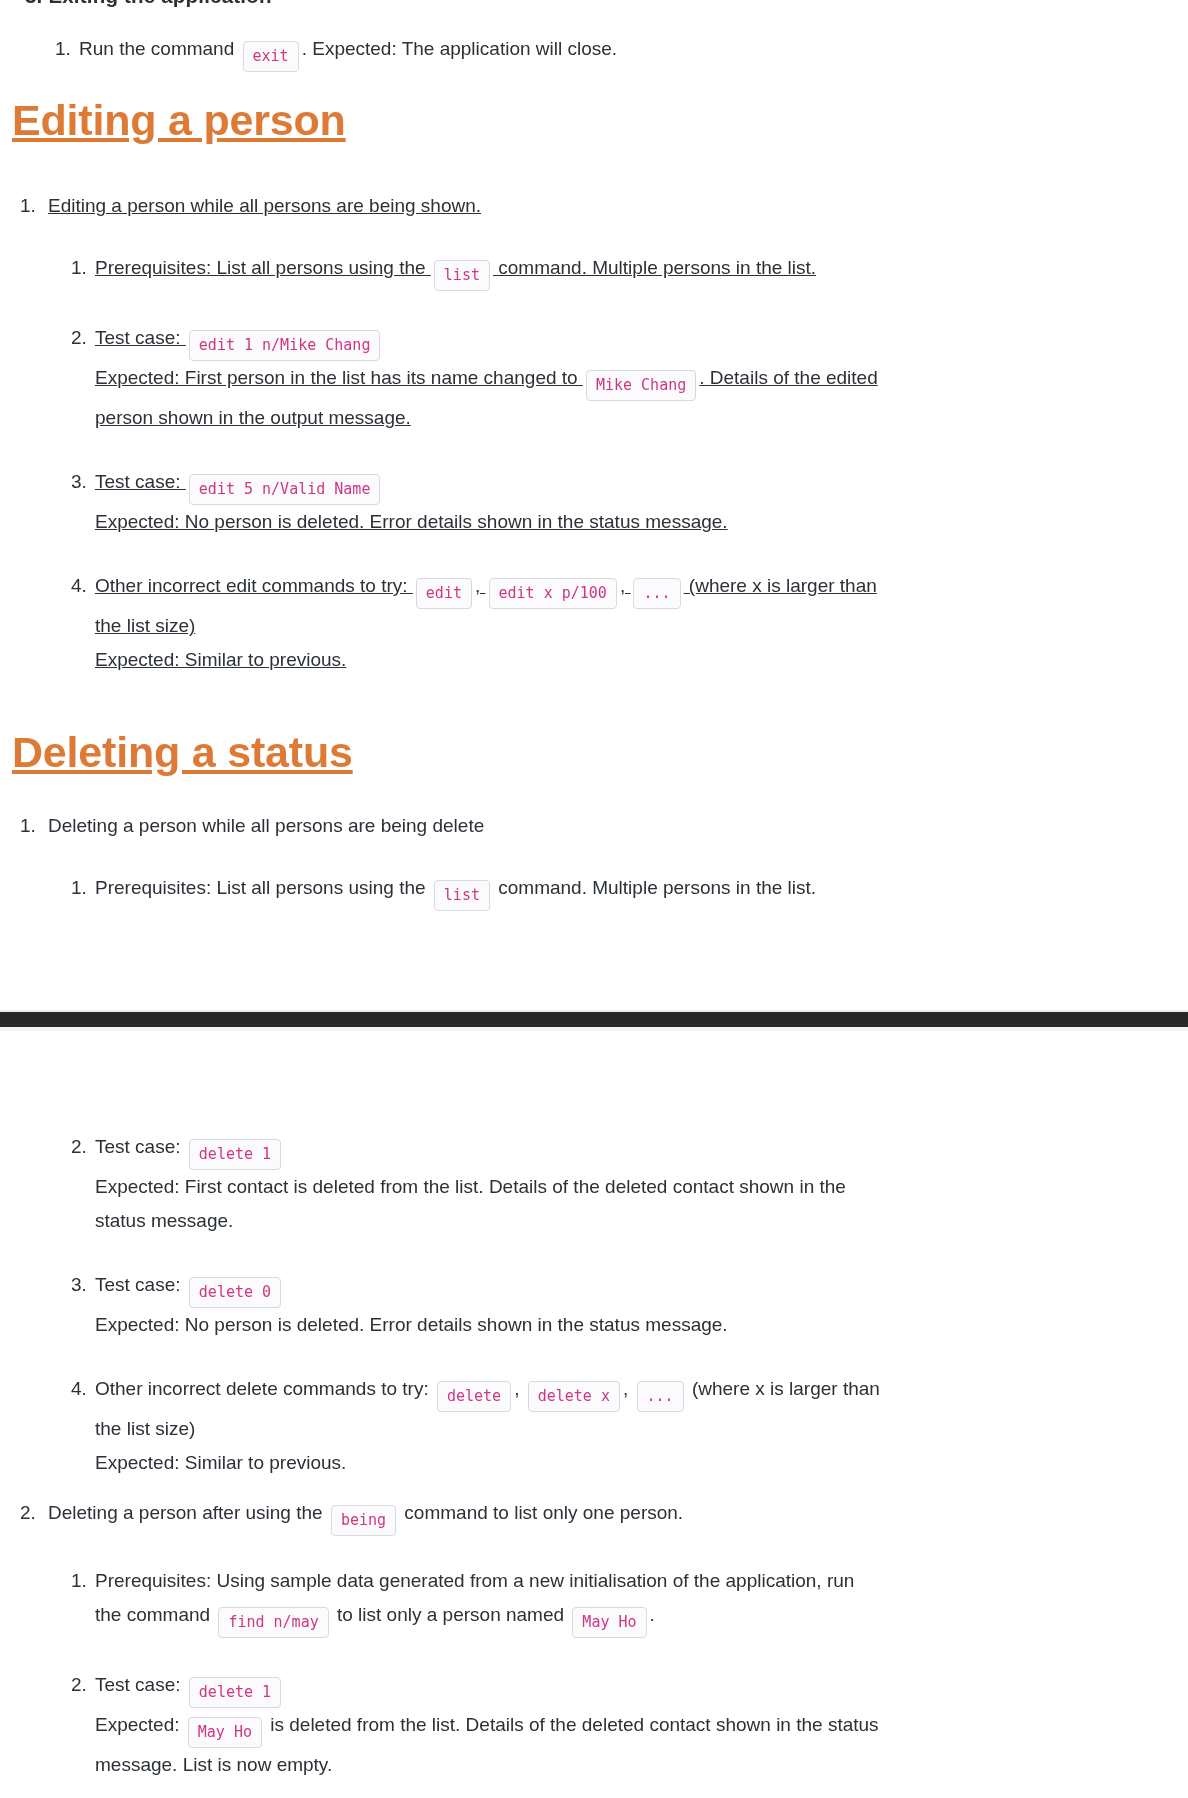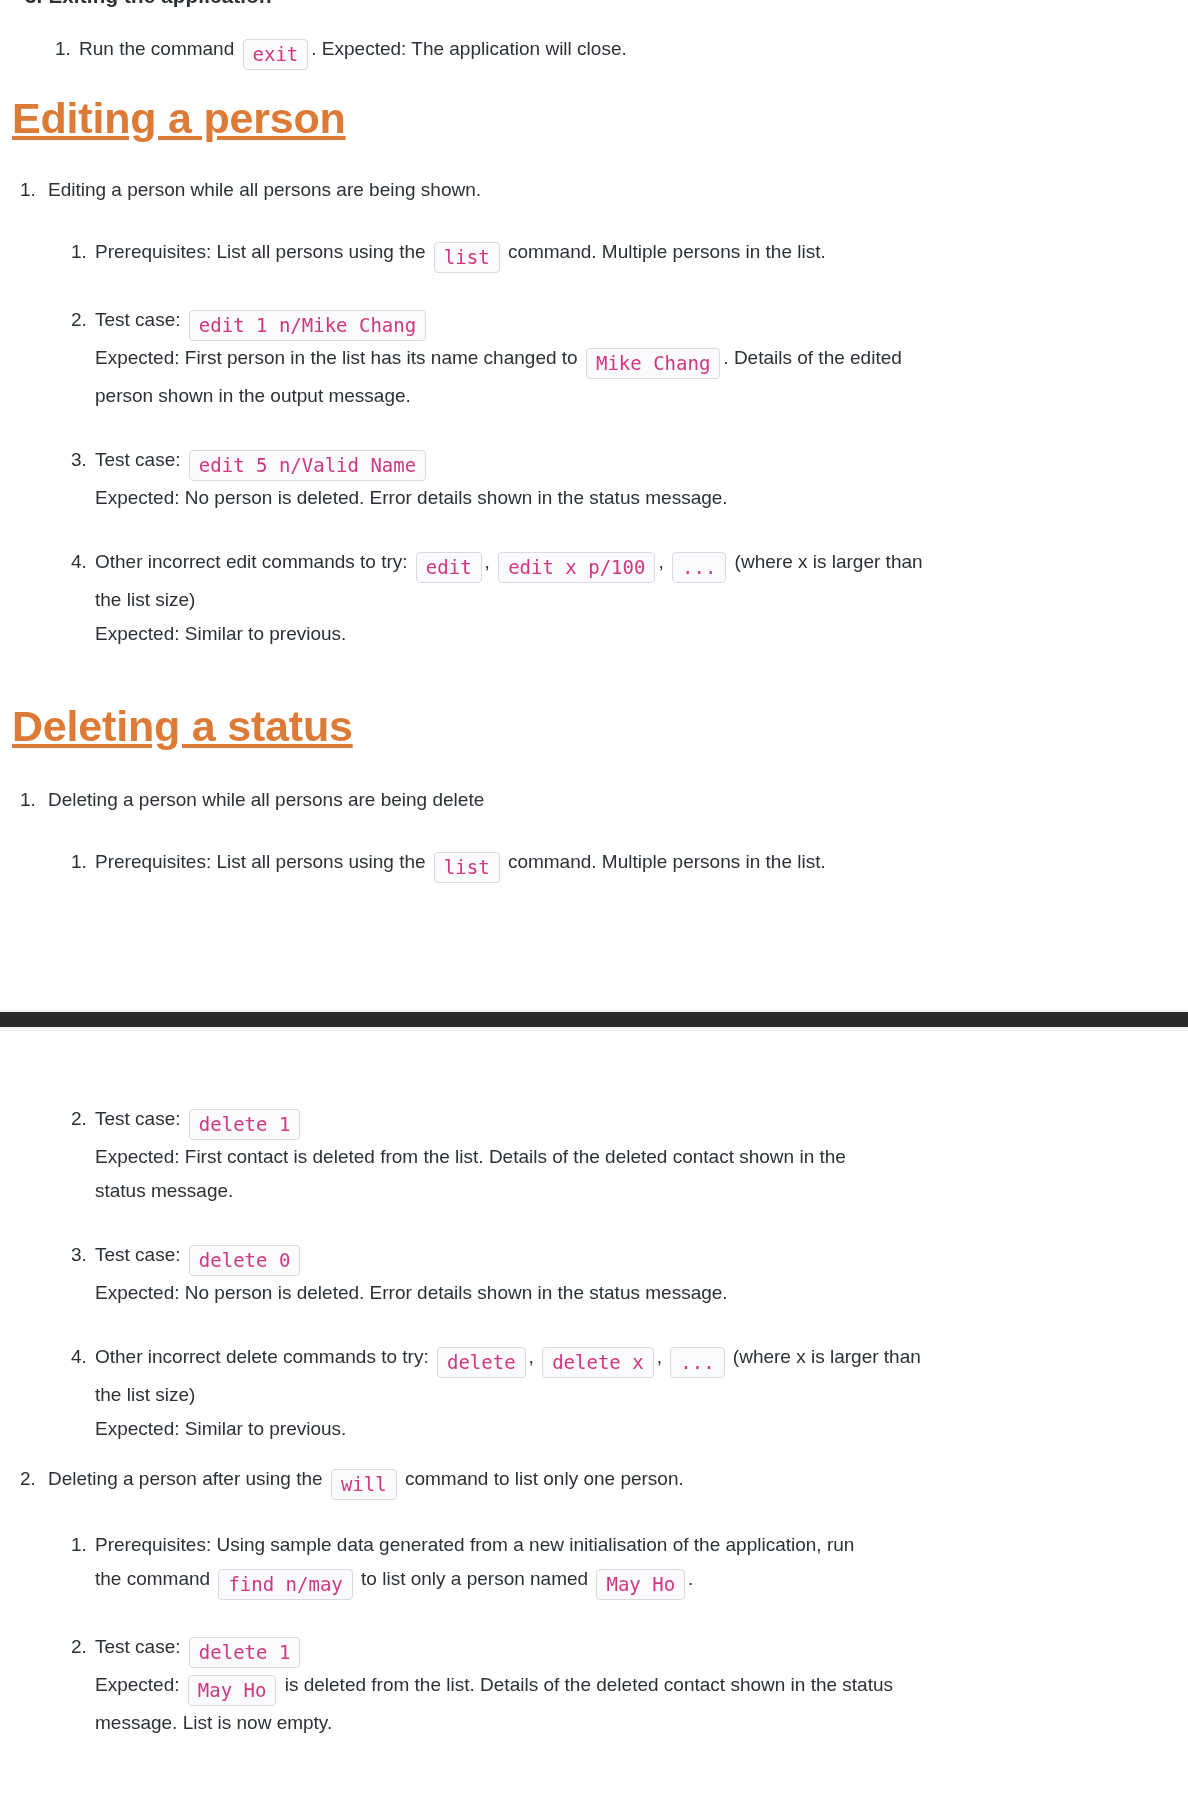--- a/index.html
+++ b/index.html
@@ -31,36 +31,36 @@
   li{counter-increment:n;position:relative;}
   li::before{content:counter(n) ".";position:absolute;top:0;}
   .lv1 > li{padding-left:48px;}
   .lv1 > li::before{left:20px;}
   .lv2 > li{padding-left:79px;}
   .lv2 > li::before{left:55px;}
   .lv1 .lv2{margin-left:-48px;margin-top:28px;padding-left:16px;}
   .lv2 > li + li{margin-top:30px;}
   .lv1 > li + li{margin-top:16px;}
   .steps-top{margin-top:22px;}
-  .after-h2-a{margin-top:34px;}
+  .after-h2-a{margin-top:48px;text-decoration:underline;}
   .after-h2-b{margin-top:36px;}
   .gap-break{margin-top:219px !important;}
 
   
   h2{
     font-weight:bold;font-size:43px;line-height:42px;letter-spacing:-.2px;
     color:var(--orange);margin:0 0 0 12px;white-space:nowrap;text-decoration:underline;
   }
   h2.s0{margin-top:27px;}
   h2.s1{margin-top:54px;}
 
   
   .chip{
     font-family:"DejaVu Sans Mono","Liberation Mono",monospace;
-    font-size:19px;line-height:20px;
+    font-size:15px;line-height:20px;
     color:var(--pink);background:var(--chip-bg);
     border:1px solid var(--chip-border);border-radius:4px;
     padding:4px 9px 5px;margin:0 3px;display:inline-block;vertical-align:-6px;
     white-space:pre;
   }
 
   
   .page-band{
     position:absolute;left:0;top:1010px;width:1188px;height:21px;
     background:var(--band);
@@ -98,21 +98,21 @@
     <li>
       <div class="li-text">Deleting a person while all persons are being delete</div>
       <ol class="lv2">
         <li>Prerequisites: List all persons using the <code class="chip">list</code> command. Multiple persons in the list.</li>
         <li class="gap-break">Test case: <code class="chip">delete 1</code><br>Expected: First contact is deleted from the list. Details of the deleted contact shown in the<br>status message.</li>
         <li>Test case: <code class="chip">delete 0</code><br>Expected: No person is deleted. Error details shown in the status message.</li>
         <li>Other incorrect delete commands to try: <code class="chip">delete</code>, <code class="chip">delete x</code>, <code class="chip">...</code> (where x is larger than<br>the list size)<br>Expected: Similar to previous.</li>
       </ol>
     </li>
     <li>
-      <div class="li-text">Deleting a person after using the <code class="chip">will</code> command to list only one person.</div>
+      <div class="li-text">Deleting a person after using the <code class="chip">being</code> command to list only one person.</div>
       <ol class="lv2">
         <li>Prerequisites: Using sample data generated from a new initialisation of the application, run<br>the command <code class="chip">find n/may</code> to list only a person named <code class="chip">May Ho</code>.</li>
         <li>Test case: <code class="chip">delete 1</code><br>Expected: <code class="chip">May Ho</code> is deleted from the list. Details of the deleted contact shown in the status<br>message. List is now empty.</li>
       </ol>
     </li>
   </ol>
 
 </div>
 
 <div class="page-band"></div>

